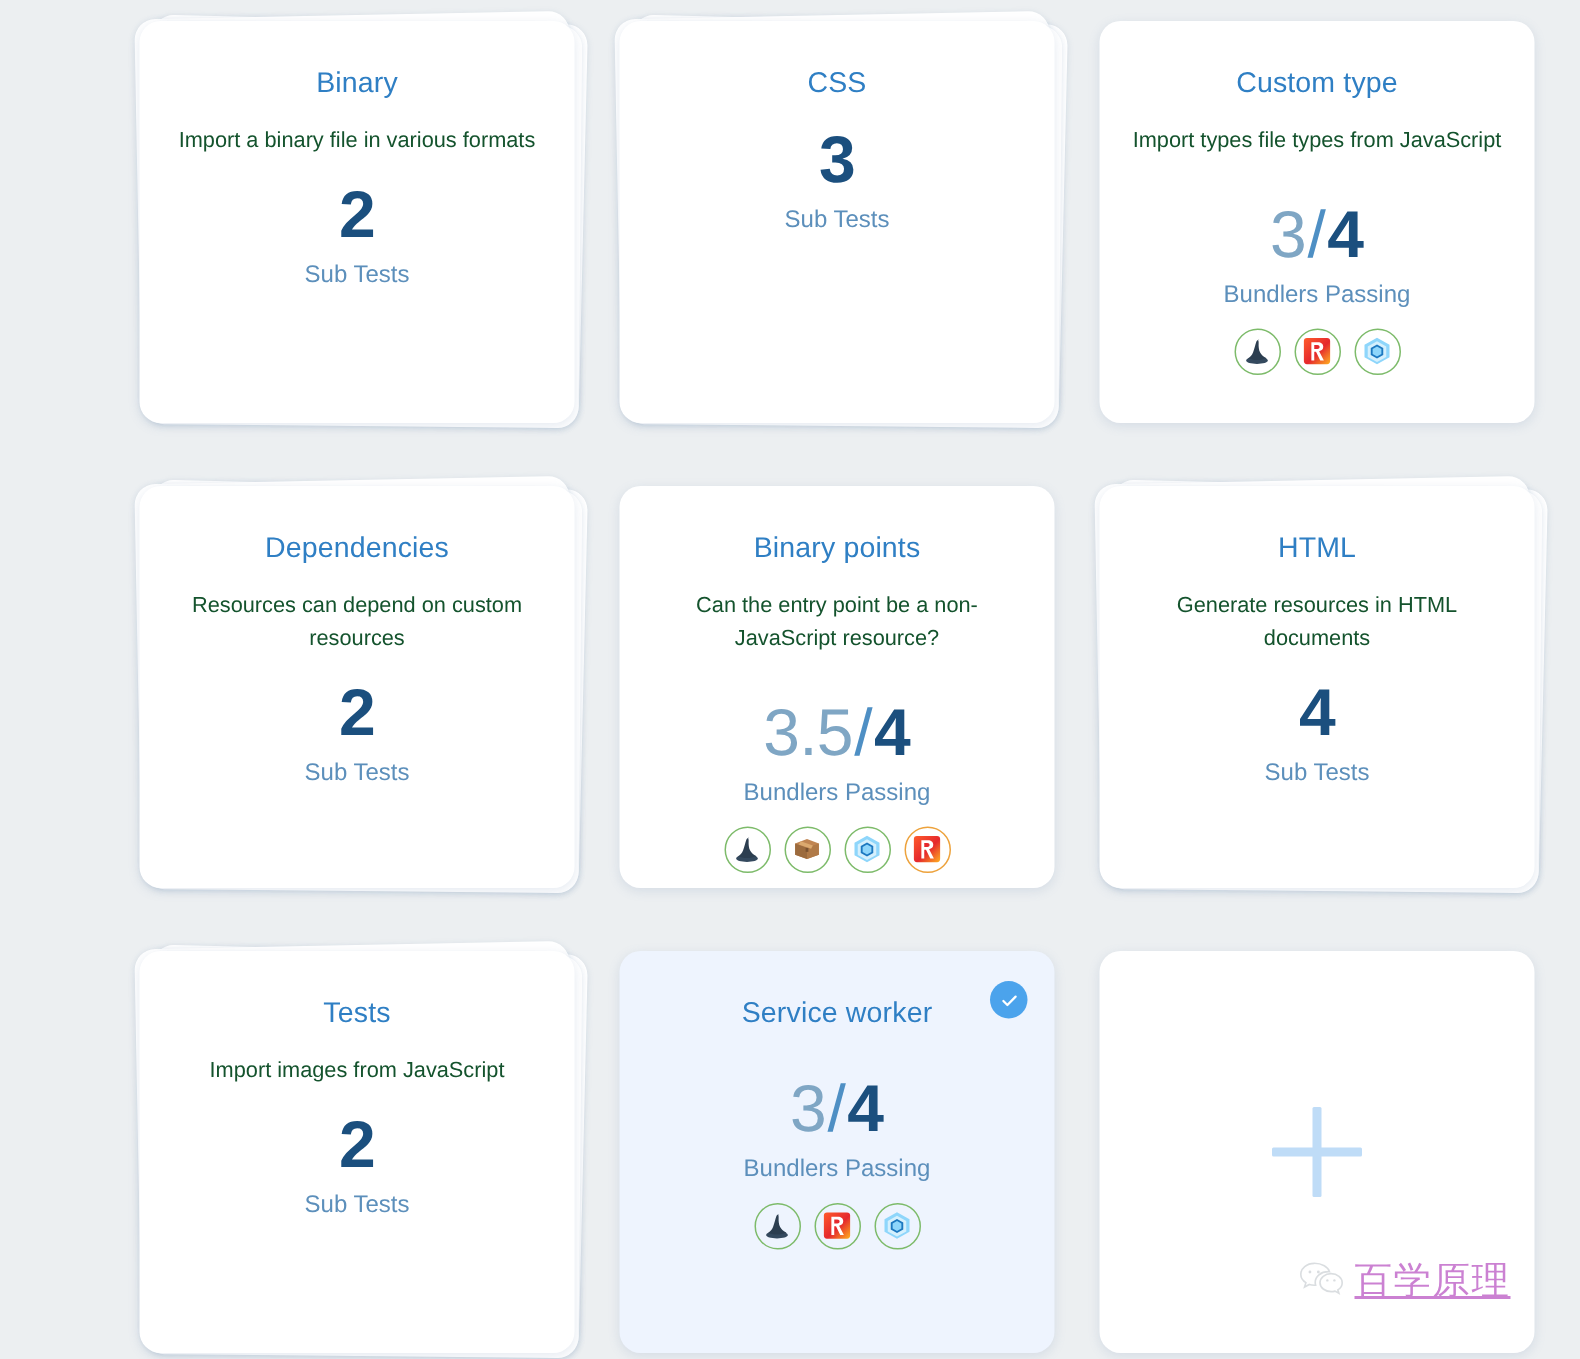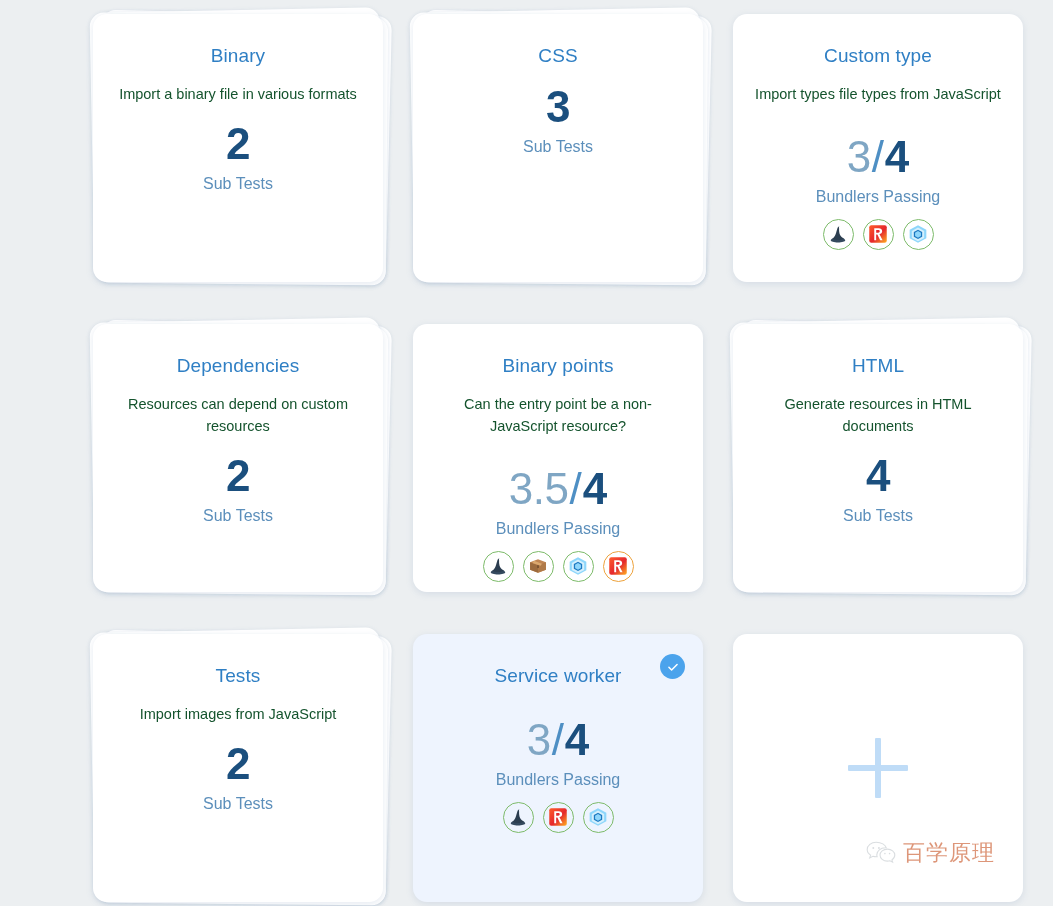--- a/index.html
+++ b/index.html
@@ -195,25 +195,26 @@
     position: absolute;
     left: 866px;
     top: 840px;
     display: flex;
     align-items: center;
     gap: 7px;
     opacity: 0.55;
     z-index: 20;
   }
   #watermark .wm-text {
-    font-size: 22px;
-    color: #c2410c;
+    font-size: 25px;
+    color: #a21caf;
     font-family: "DejaVu Sans", sans-serif;
     letter-spacing: 1px;
     line-height: 1;
+    text-decoration: underline;
   }
 </style>
 </head>
 <body>
 
 <div id="grid">
     <div class="cell">
       <div class="stack l1"></div>
       <div class="stack l2"></div>
       <div class="stack l3"></div>

